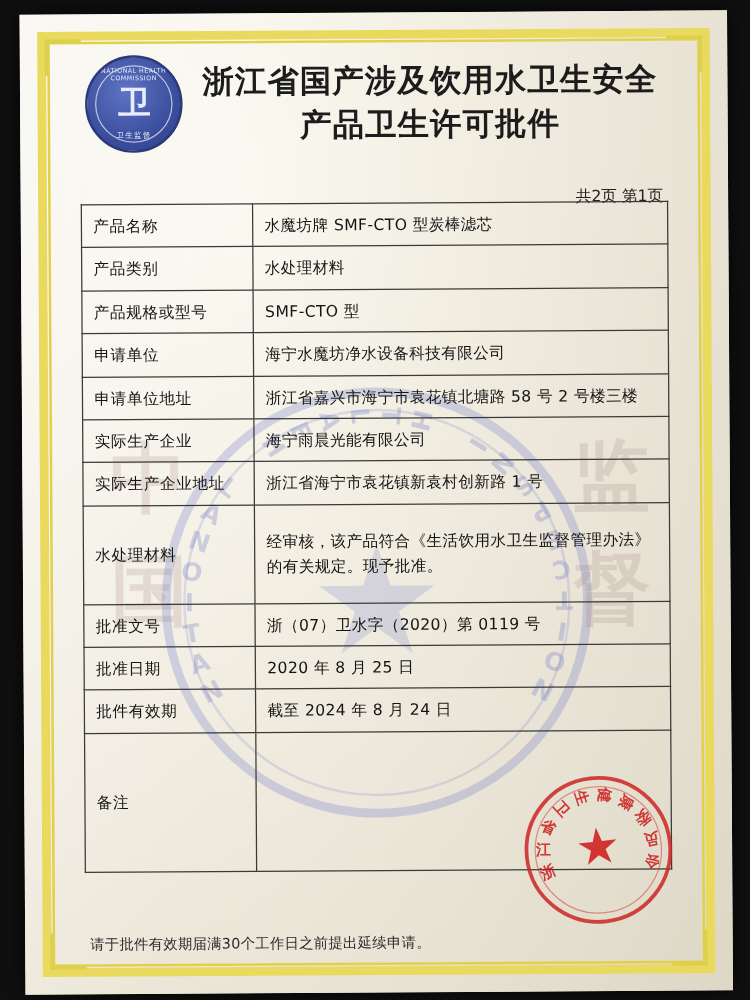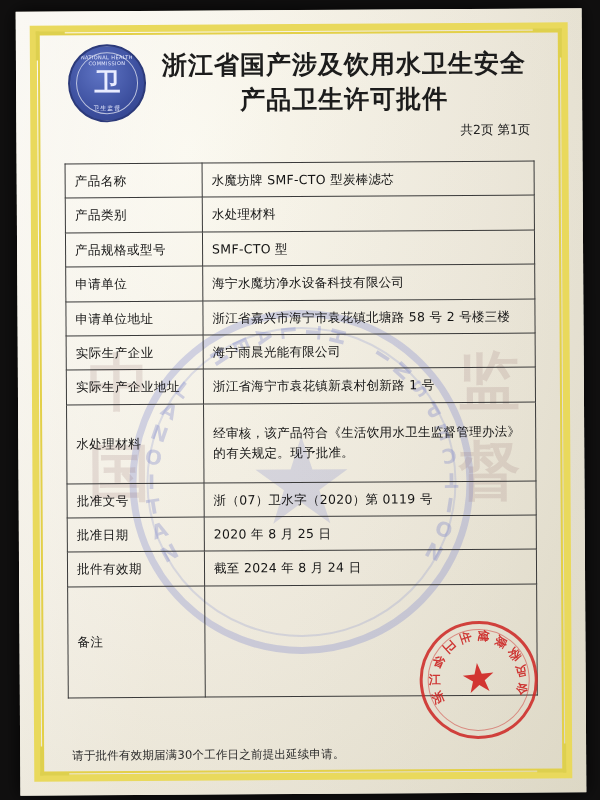--- a/index.html
+++ b/index.html
@@ -171,21 +171,21 @@
     font-weight: bold;
     font-size: 25px;
     color: #1c1c1c;
     line-height: 1.38;
     letter-spacing: 1px;
   }
 
   .pageinfo {
     position: absolute;
     right: 52px;
-    top: 113px;
+    top: 140px;
     font-size: 12.5px;
     color: #222;
   }
 
   
   table.cert {
     position: absolute;
     left: 48px;
     top: 152px;
     width: 470px;

